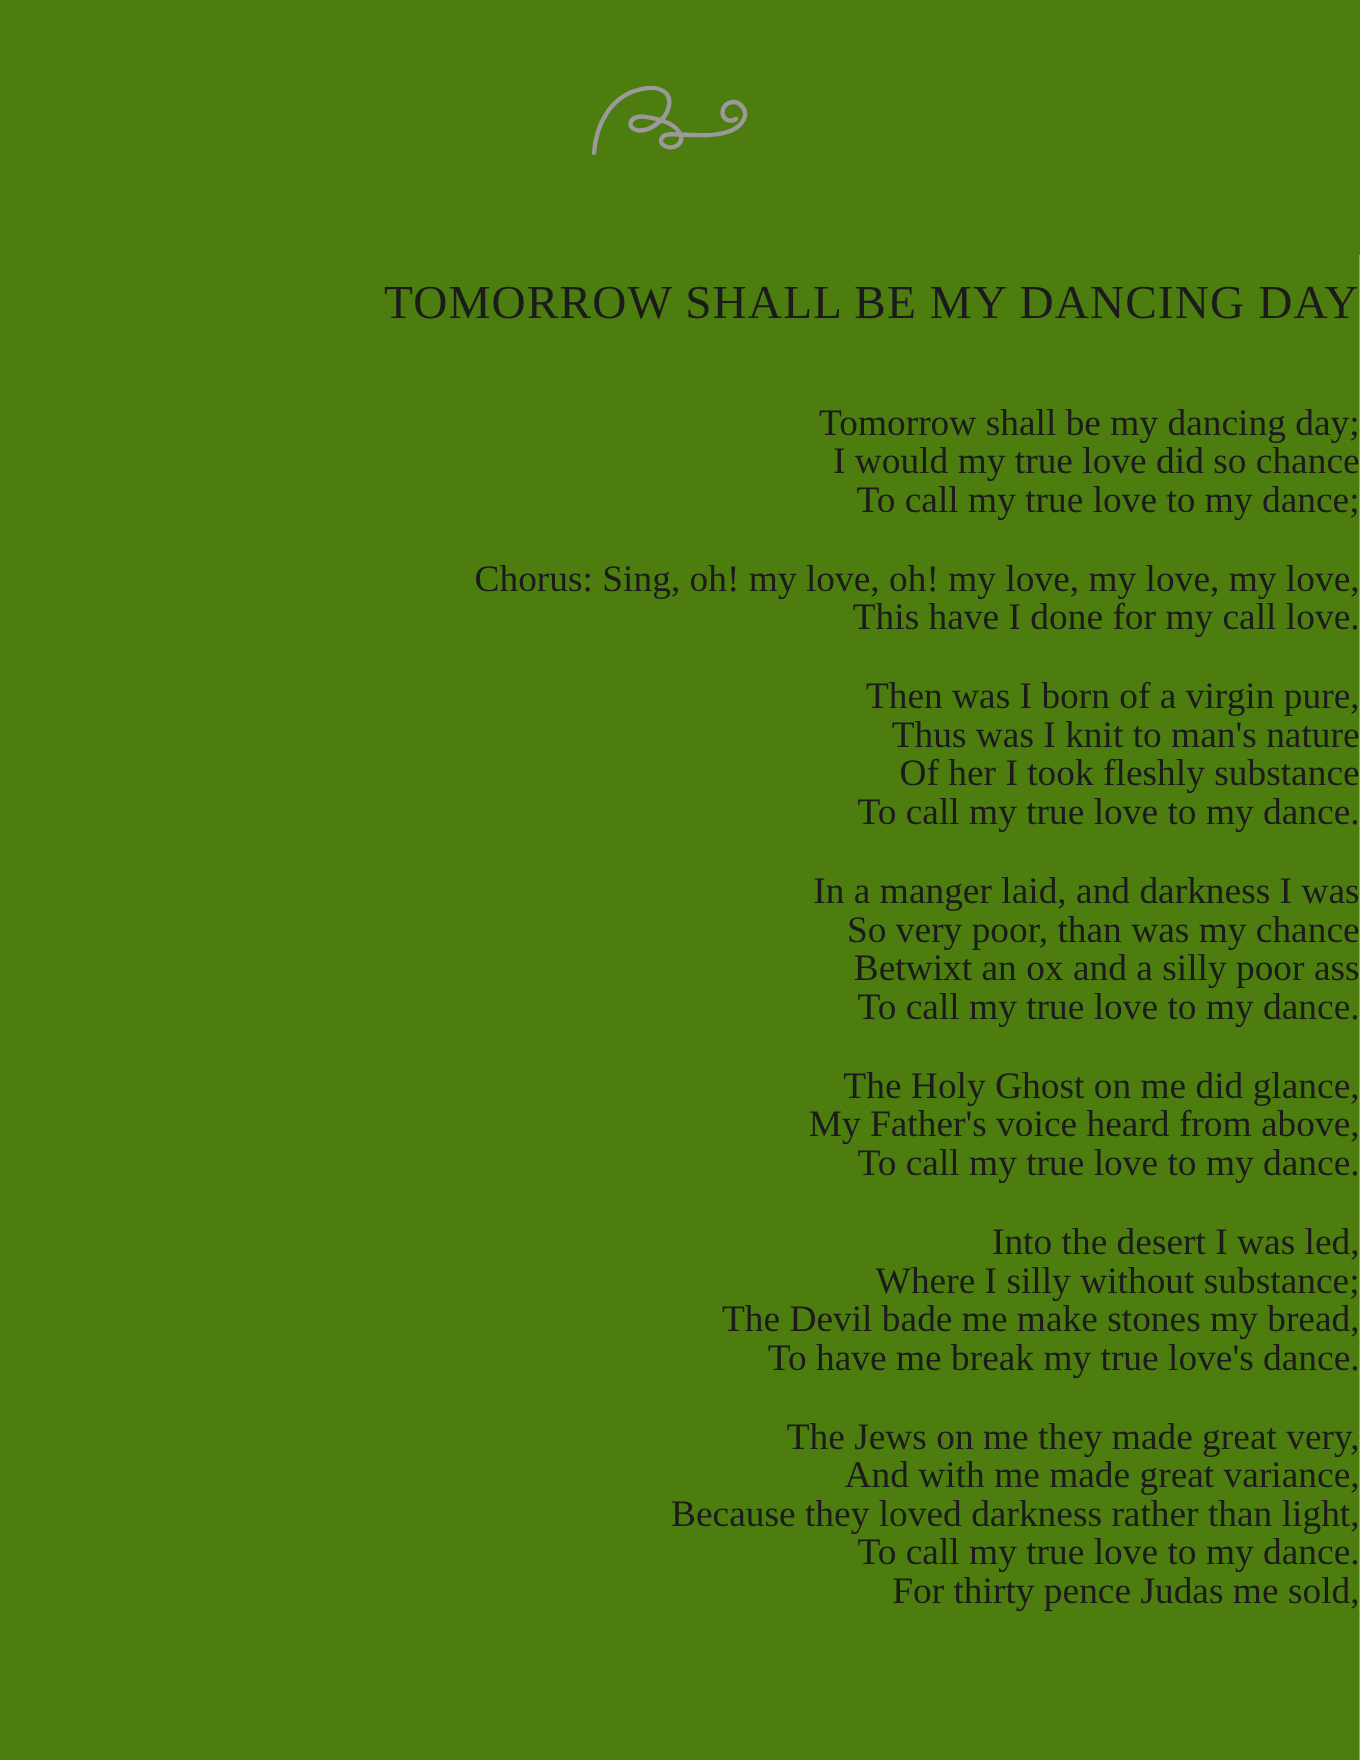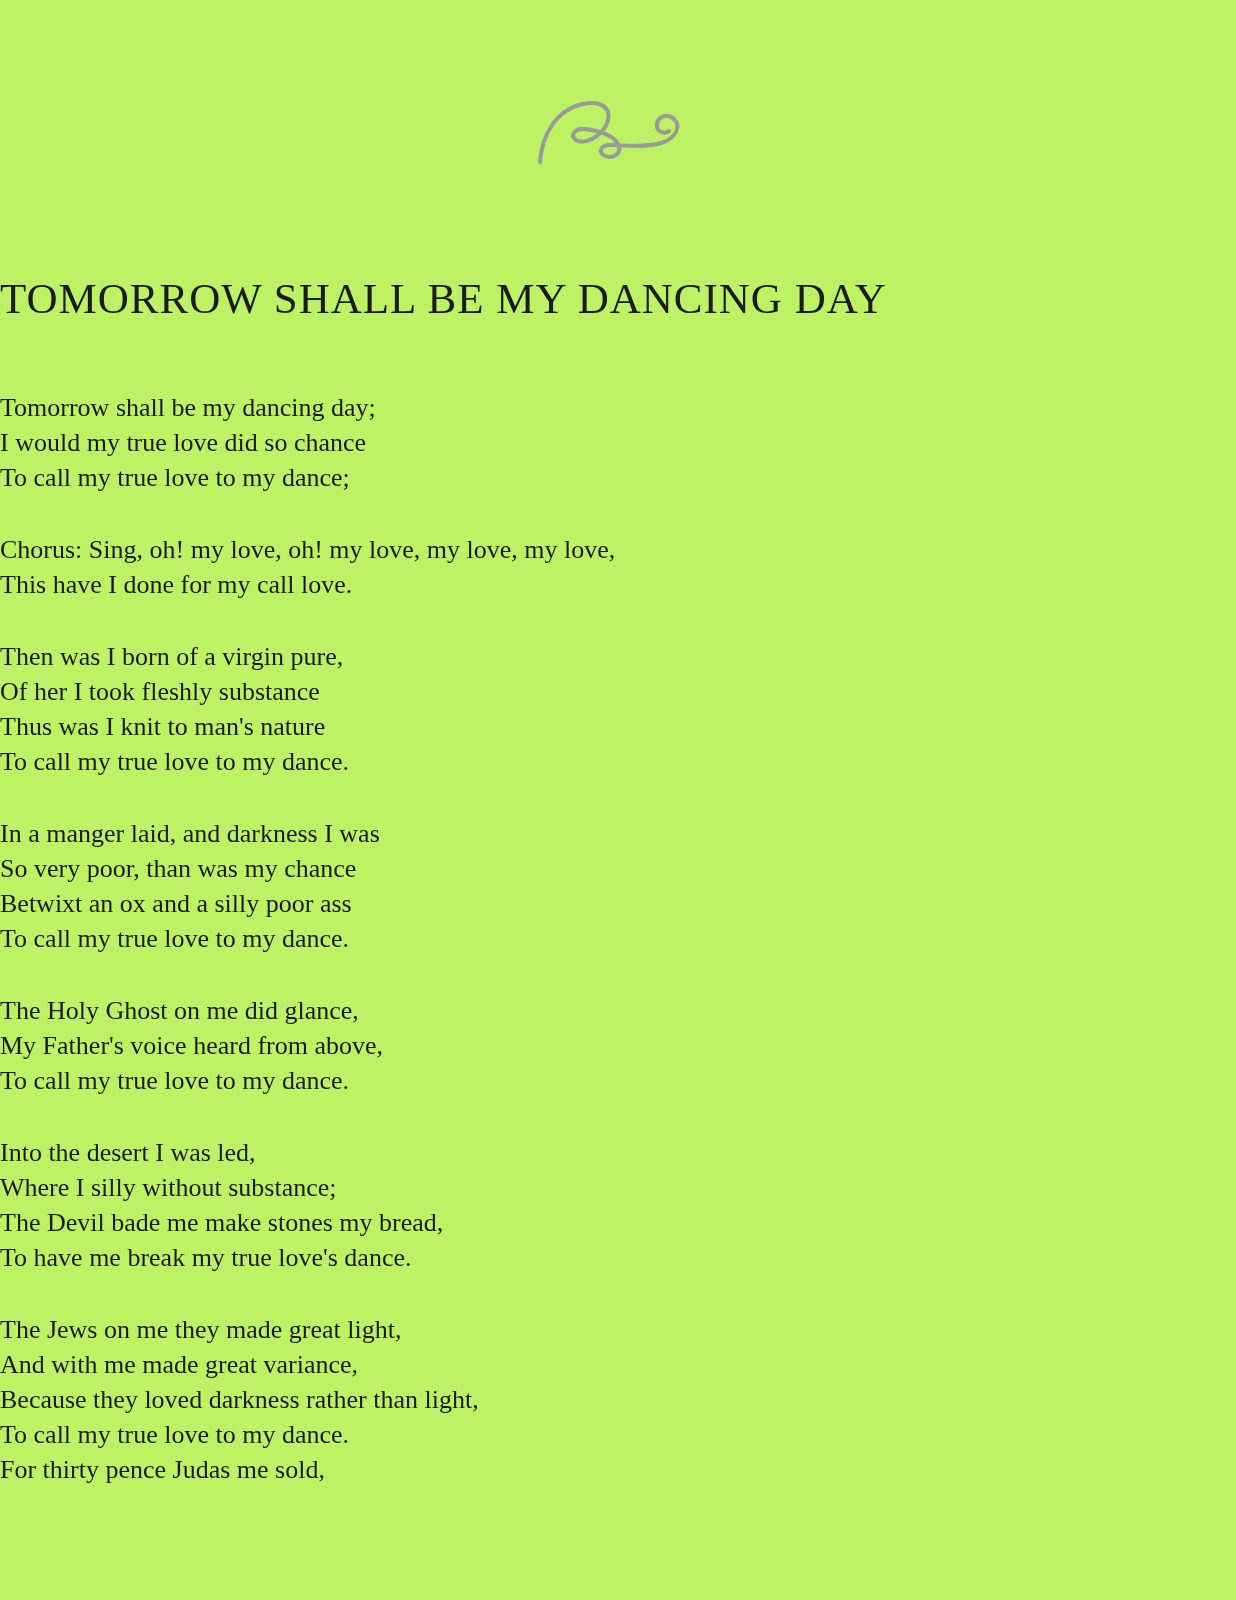--- a/index.html
+++ b/index.html
@@ -10,43 +10,43 @@
   body {
     width: 1236px;
     height: 1600px;
     overflow: hidden;
     font-family: "Liberation Serif", "DejaVu Serif", serif;
     color: #1b1b1b;
   }
   .page {
     width: 1236px;
     height: 1600px;
-    background: #bef264;
+    background: #4d7c0f;
     box-sizing: border-box;
-    padding-top: 96px;
-    text-align: left;
+    padding-top: 73px;
+    text-align: right;
   }
   .ornament {
     width: 170px;
     height: 70px;
     margin: 0 auto;
     display: block;
   }
   .poem-title {
     margin: 108px auto 0 auto;
     font-size: 43px;
     line-height: 50px;
     font-weight: normal;
     letter-spacing: 1px;
     color: #1b1b1b;
     white-space: nowrap;
   }
   .poem {
     margin-top: 66px;
-    font-size: 26px;
+    font-size: 34px;
     line-height: 35px;
     color: #1b1b1b;
   }
   .stanza {
     margin: 0 0 37px 0;
   }
   .stanza:last-child {
     margin-bottom: 0;
   }
   .line {
@@ -80,43 +80,43 @@
         <div class="line">Tomorrow shall be my dancing day;</div>
         <div class="line">I would my true love did so chance</div>
         <div class="line">To call my true love to my dance;</div>
       </div>
       <div class="stanza">
         <div class="line">Chorus: Sing, oh! my love, oh! my love, my love, my love,</div>
         <div class="line">This have I done for my call love.</div>
       </div>
       <div class="stanza">
         <div class="line">Then was I born of a virgin pure,</div>
+        <div class="line">Thus was I knit to man's nature</div>
         <div class="line">Of her I took fleshly substance</div>
-        <div class="line">Thus was I knit to man's nature</div>
         <div class="line">To call my true love to my dance.</div>
       </div>
       <div class="stanza">
         <div class="line">In a manger laid, and darkness I was</div>
         <div class="line">So very poor, than was my chance</div>
         <div class="line">Betwixt an ox and a silly poor ass</div>
         <div class="line">To call my true love to my dance.</div>
       </div>
       <div class="stanza">
         <div class="line">The Holy Ghost on me did glance,</div>
         <div class="line">My Father's voice heard from above,</div>
         <div class="line">To call my true love to my dance.</div>
       </div>
       <div class="stanza">
         <div class="line">Into the desert I was led,</div>
         <div class="line">Where I silly without substance;</div>
         <div class="line">The Devil bade me make stones my bread,</div>
         <div class="line">To have me break my true love's dance.</div>
       </div>
       <div class="stanza">
-        <div class="line">The Jews on me they made great light,</div>
+        <div class="line">The Jews on me they made great very,</div>
         <div class="line">And with me made great variance,</div>
         <div class="line">Because they loved darkness rather than light,</div>
         <div class="line">To call my true love to my dance.</div>
         <div class="line">For thirty pence Judas me sold,</div>
       </div>
     </div>
 
 </div>
 
 </body></html>

